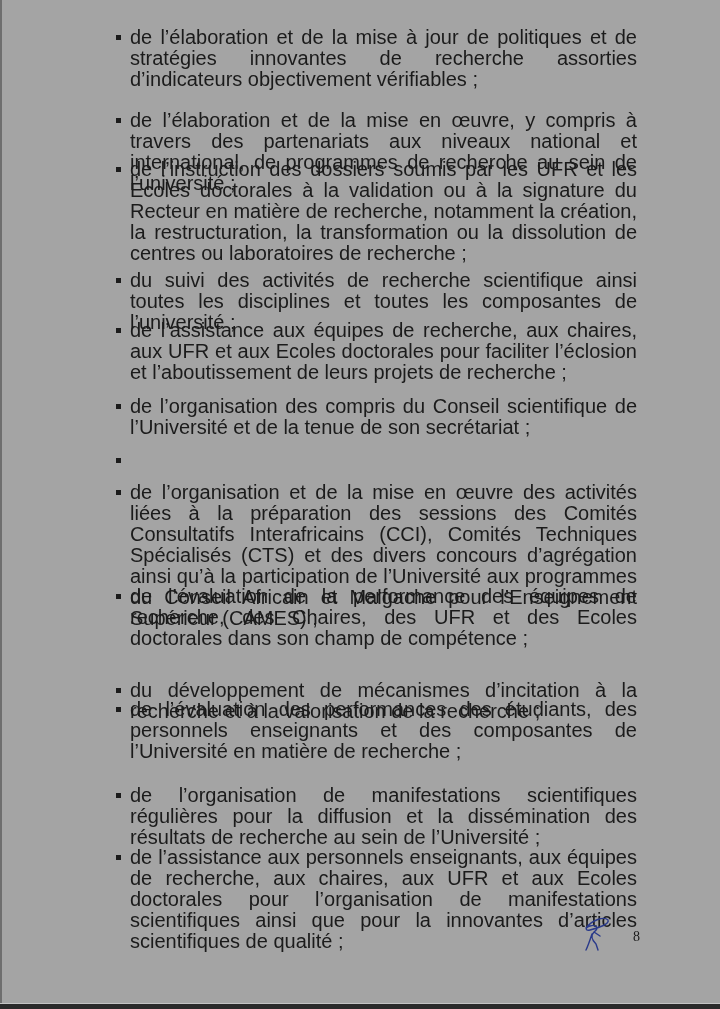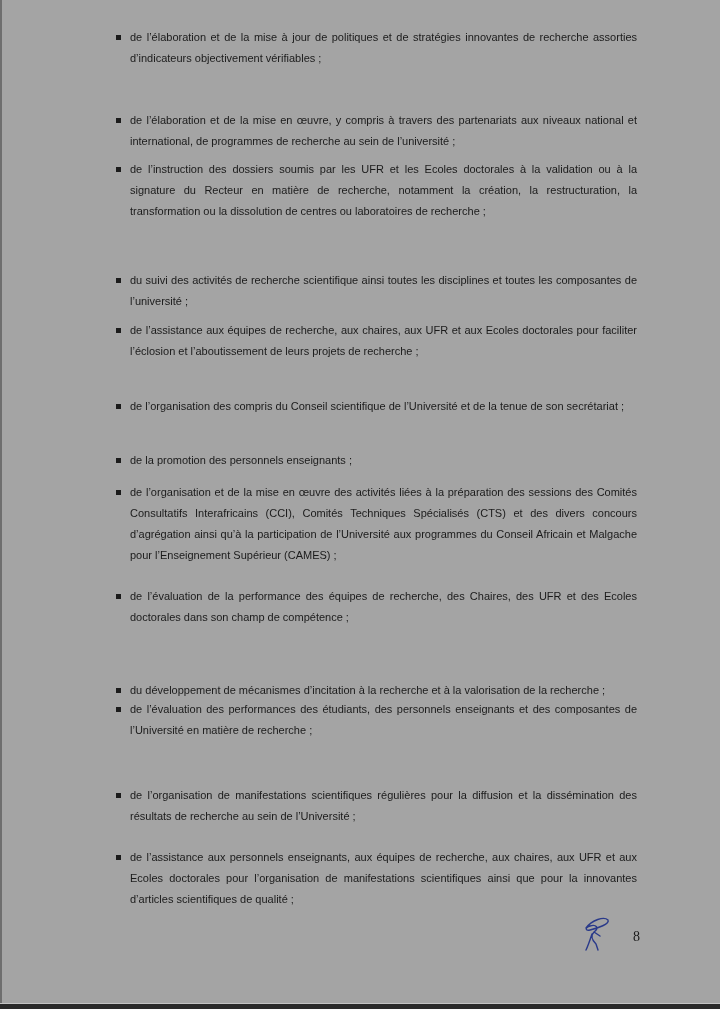--- a/index.html
+++ b/index.html
@@ -13,21 +13,21 @@
   .left-edge { position:absolute; left:0; top:0; width:2px; height:1003px; background:#6e6e6e; }
   .bottom-strip { position:absolute; left:0; bottom:0; width:720px; height:5px; background:#2a2a2a; }
   .bottom-line { position:absolute; left:0; bottom:5px; width:720px; height:1px; background:#c4c4c4; }
   .page {
     position:absolute; left:0; top:0; width:720px;
   }
   ul.items { list-style:none; margin:0; padding:0; }
   li.item {
     position:absolute;
     left:130px; width:507px;
-    font-size:11px;
+    font-size:20px;
     line-height:21px;
     text-align:justify;
     text-align-last:left;
   }
   li.item .bullet {
     position:absolute; left:-14px; top:8px;
     width:5px; height:5px; background:#1b1b1b;
   }
   .signature { position:absolute; left:578px; top:914px; width:34px; height:40px; }
   .page-number {
@@ -41,21 +41,21 @@
 <div class="left-edge"></div>
 
 <div class="page">
   <ul class="items">
     <li class="item" style="top:27px"><span class="bullet"></span><span>de l’élaboration et de la mise à jour de politiques et de stratégies innovantes de recherche assorties d’indicateurs objectivement vérifiables ;</span></li>
     <li class="item" style="top:110px"><span class="bullet"></span><span>de l’élaboration et de la mise en œuvre, y compris à travers des partenariats aux niveaux national et international, de programmes de recherche au sein de l’université ;</span></li>
     <li class="item" style="top:159px"><span class="bullet"></span><span>de l’instruction des dossiers soumis par les UFR et les Ecoles doctorales à la validation ou à la signature du Recteur en matière de recherche, notamment la création, la restructuration, la transformation ou la dissolution de centres ou laboratoires de recherche ;</span></li>
     <li class="item" style="top:270px"><span class="bullet"></span><span>du suivi des activités de recherche scientifique ainsi toutes les disciplines et toutes les composantes de l’université ;</span></li>
     <li class="item" style="top:320px"><span class="bullet"></span><span>de l’assistance aux équipes de recherche, aux chaires, aux UFR et aux Ecoles doctorales pour faciliter l’éclosion et l’aboutissement de leurs projets de recherche ;</span></li>
     <li class="item" style="top:396px"><span class="bullet"></span><span>de l’organisation des compris du Conseil scientifique de l’Université et de la tenue de son secrétariat ;</span></li>
-    <li class="item" style="top:450px"><span class="bullet"></span><span>de la promotion des personnels enseignants ;</span></li>
+    <li class="item" style="top:450px"><span class="bullet"></span></li>
     <li class="item" style="top:482px"><span class="bullet"></span><span>de l’organisation et de la mise en œuvre des activités liées à la préparation des sessions des Comités Consultatifs Interafricains (CCI), Comités Techniques Spécialisés (CTS) et des divers concours d’agrégation ainsi qu’à la participation de l’Université aux programmes du Conseil Africain et Malgache pour l’Enseignement Supérieur (CAMES) ;</span></li>
     <li class="item" style="top:586px"><span class="bullet"></span><span>de l’évaluation de la performance des équipes de recherche, des Chaires, des UFR et des Ecoles doctorales dans son champ de compétence ;</span></li>
     <li class="item" style="top:680px"><span class="bullet"></span><span>du développement de mécanismes d’incitation à la recherche et à la valorisation de la recherche ;</span></li>
     <li class="item" style="top:699px"><span class="bullet"></span><span>de l’évaluation des performances des étudiants, des personnels enseignants et des composantes de l’Université en matière de recherche ;</span></li>
     <li class="item" style="top:785px"><span class="bullet"></span><span>de l’organisation de manifestations scientifiques régulières pour la diffusion et la dissémination des résultats de recherche au sein de l’Université ;</span></li>
     <li class="item" style="top:847px"><span class="bullet"></span><span>de l’assistance aux personnels enseignants, aux équipes de recherche, aux chaires, aux UFR et aux Ecoles doctorales pour l’organisation de manifestations scientifiques ainsi que pour la innovantes d’articles scientifiques de qualité ;</span></li>
   </ul>
 
   <svg class="signature" viewBox="0 0 34 40">
     <path d="M8 14 C14 6, 26 2, 30 6 C32 10, 20 14, 12 16 C8 17, 6 14, 12 12 C18 10, 22 14, 16 18 C12 22, 14 26, 18 30 M14 20 C12 26, 10 32, 8 36 M16 18 L22 22 M18 30 L20 36" fill="none" stroke="#2a3a8a" stroke-width="1.4" stroke-linecap="round"></path>

